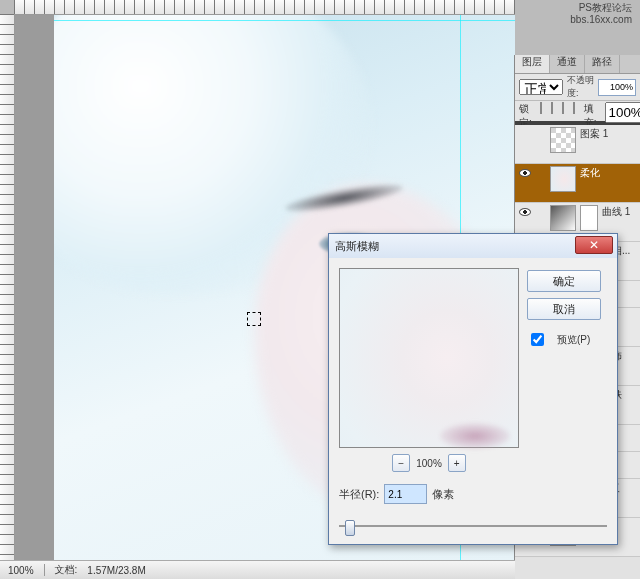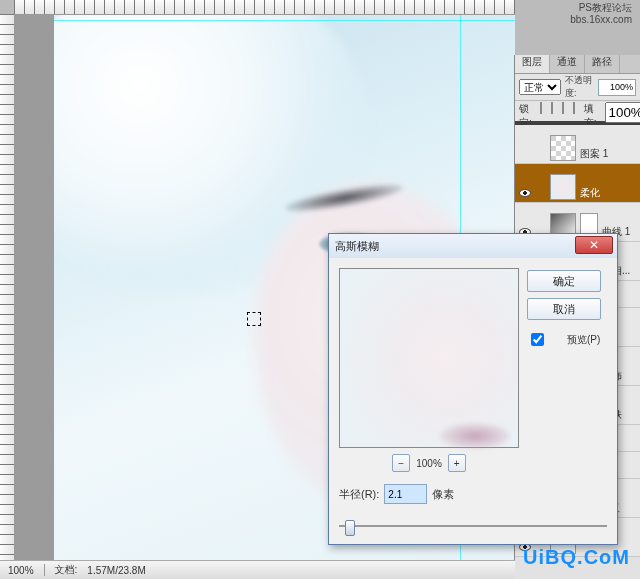--- a/index.html
+++ b/index.html
@@ -28,27 +28,27 @@
 .marquee{position:absolute;top:298px;left:193px;width:12px;height:12px;border:1px dashed #000;background:transparent}
 
 .statusbar{position:absolute;left:0;right:125px;bottom:0;height:18px;background:linear-gradient(#f5f5f5,#dcdcdc);border-top:1px solid #aaa;display:flex;align-items:center;gap:10px;padding:0 8px;font-size:10px;color:#333;z-index:6}
 .statusbar .sep{width:1px;height:12px;background:#999}
 
 .panel{position:absolute;top:55px;right:0;width:125px;bottom:0;background:#e5e5e5;border-left:1px solid #888;z-index:5;display:flex;flex-direction:column;font-size:10px}
 .tabs{display:flex;height:18px;background:#c9c9c9;border-bottom:1px solid #999}
 .tab{padding:0 7px;color:#333;border-right:1px solid #aaa}
 .tab.active{background:#e5e5e5}
 .panel-opts{display:flex;align-items:center;height:22px;gap:4px;padding:2px 4px;border-bottom:1px solid #bbb}
-.panel-opts select{font-size:10px;height:16px;width:44px}
+.panel-opts select{font-size:14px;height:16px;width:44px}
 .panel-opts .lbl{color:#444;font-size:9px}
 .panel-opts input{width:32px;height:13px;font-size:9px;border:1px solid #8aa4c6;text-align:right;padding-right:2px}
 .panel-opts2{display:flex;align-items:flex-start;height:18px;gap:8px;padding:1px 4px;border-bottom:4px solid #404040}
 .lockicon{display:inline-block;width:10px;height:10px;border:1px solid #888;background:#ddd;margin-right:1px}
 .layers{flex:1;overflow:hidden;background:#e2e2e2}
-.layer{display:flex;align-items:flex-end;height:34px;border-bottom:1px solid #c8c8c8;padding:2px 3px;gap:4px;background:#e8e8e8}
+.layer{display:flex;align-items:flex-start;height:34px;border-bottom:1px solid #c8c8c8;padding:2px 3px;gap:4px;background:#e8e8e8}
 .layer.sel{background:#a16207;color:#fff}
 .layer.group{height:22px}
 .vis{width:14px;height:14px;display:flex;align-items:center;justify-content:center}
 .eyeicon{width:10px;height:6px;border:1px solid #555;border-radius:50%;background:radial-gradient(circle at 50% 50%,#222 0 2px,#fff 2px 6px)}
 .thumb{width:24px;height:24px;border:1px solid #999;background:#fff;flex-shrink:0}
 .thumb.chk{background:repeating-conic-gradient(#fff 0 25%,#d4d4d4 0 50%) 0 0/10px 10px}
 .thumb.grad{background:linear-gradient(135deg,#555 0%,#fff 100%)}
 .thumb.gray{background:linear-gradient(#888,#888)}
 .thumb.white{background:#fff}
 .thumb.black{background:#000}
@@ -65,21 +65,21 @@
 .dlg-title .ttl{flex:1;color:#222}
 .dlg-close{position:absolute;right:4px;top:2px;width:36px;height:16px;background:linear-gradient(#e97e7a,#c8413e);border:1px solid #832926;border-radius:2px;color:#fff;display:flex;align-items:center;justify-content:center;font-size:12px;line-height:1}
 .dlg-body{display:flex;padding:10px 10px 12px 10px;gap:8px}
 .dlg-left{display:flex;flex-direction:column;align-items:center;gap:6px}
 .preview-box{width:178px;height:178px;border:1px solid #888;background:radial-gradient(ellipse 180px 190px at 60% 50%,#f6eef1 0%,#f0ecef 25%,#eaf2f6 65%,#e4eff5 100%);position:relative}
 .pv-lip{position:absolute;right:8px;bottom:-2px;width:70px;height:26px;border-radius:50%;background:radial-gradient(ellipse 60px 22px at 50% 50%,#c7a4ba 0%,rgba(199,164,186,0) 70%);filter:blur(2px)}
 .zoom-row{display:flex;align-items:center;gap:6px;font-size:10px}
 .zoom-btn{width:16px;height:16px;border:1px solid #8aa4c6;background:linear-gradient(#fdfdfd,#e3e9f2);border-radius:2px;display:flex;align-items:center;justify-content:center}
 .dlg-right{display:flex;flex-direction:column;gap:6px;padding-top:2px}
 .w-btn{width:72px;height:20px;border:1px solid #8aa4c6;background:linear-gradient(#fdfdfd,#e5ecf5);border-radius:2px;display:flex;align-items:center;justify-content:center;color:#222}
-.pv-chk{display:flex;align-items:center;gap:20px;margin-top:4px;font-size:10px}
+.pv-chk{display:flex;align-items:center;gap:10px;margin-top:4px;font-size:10px}
 .radius-row{display:flex;align-items:center;gap:5px;padding:0 10px 10px 10px}
 .radius-row input[type=text]{width:36px;height:16px;border:1px solid #8aa4c6;background:#cfe6ff;text-align:left;padding-left:3px;font-size:10px}
 .slider{flex-basis:100%;margin:4px 10px 10px 10px;height:16px;position:relative}
 .slider .track{position:absolute;top:7px;left:0;right:0;height:2px;background:#9a9a9a}
 .slider .thumb{position:absolute;top:2px;left:6px;width:8px;height:14px;background:linear-gradient(#fff,#c7d3e4);border:1px solid #6f86a8;border-radius:2px}
 </style>
 </head>
 <body>
 
 <div class="viewport">
@@ -265,14 +265,13 @@
       <span>半径(R):</span>
       <input type="text" value="2.1" style="">
       <span>像素</span>
     </div>
     <div class="slider">
       <div class="track"></div>
       <div class="thumb"></div>
     </div>
   </div>
 
-  <div class="bottom-wm">UiBQ.CoM</div>
 </div>
 
 </body></html>

